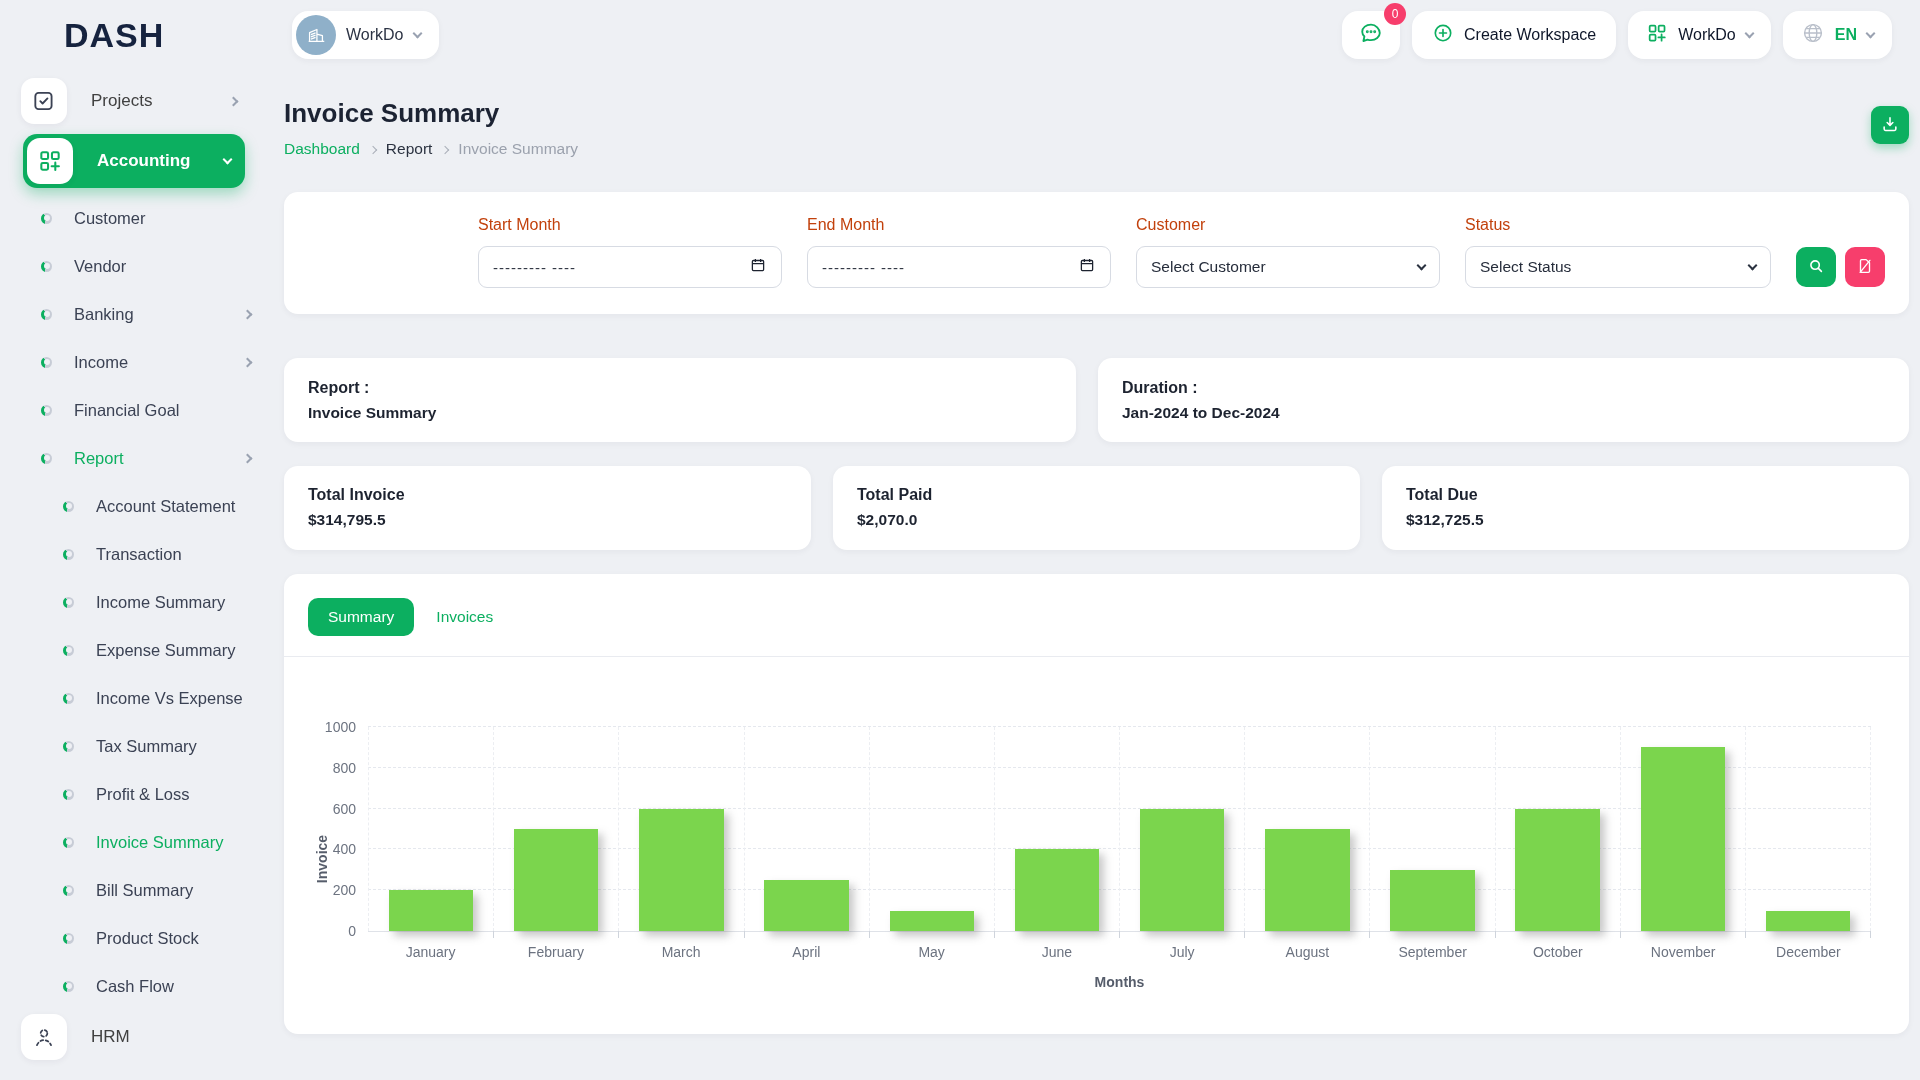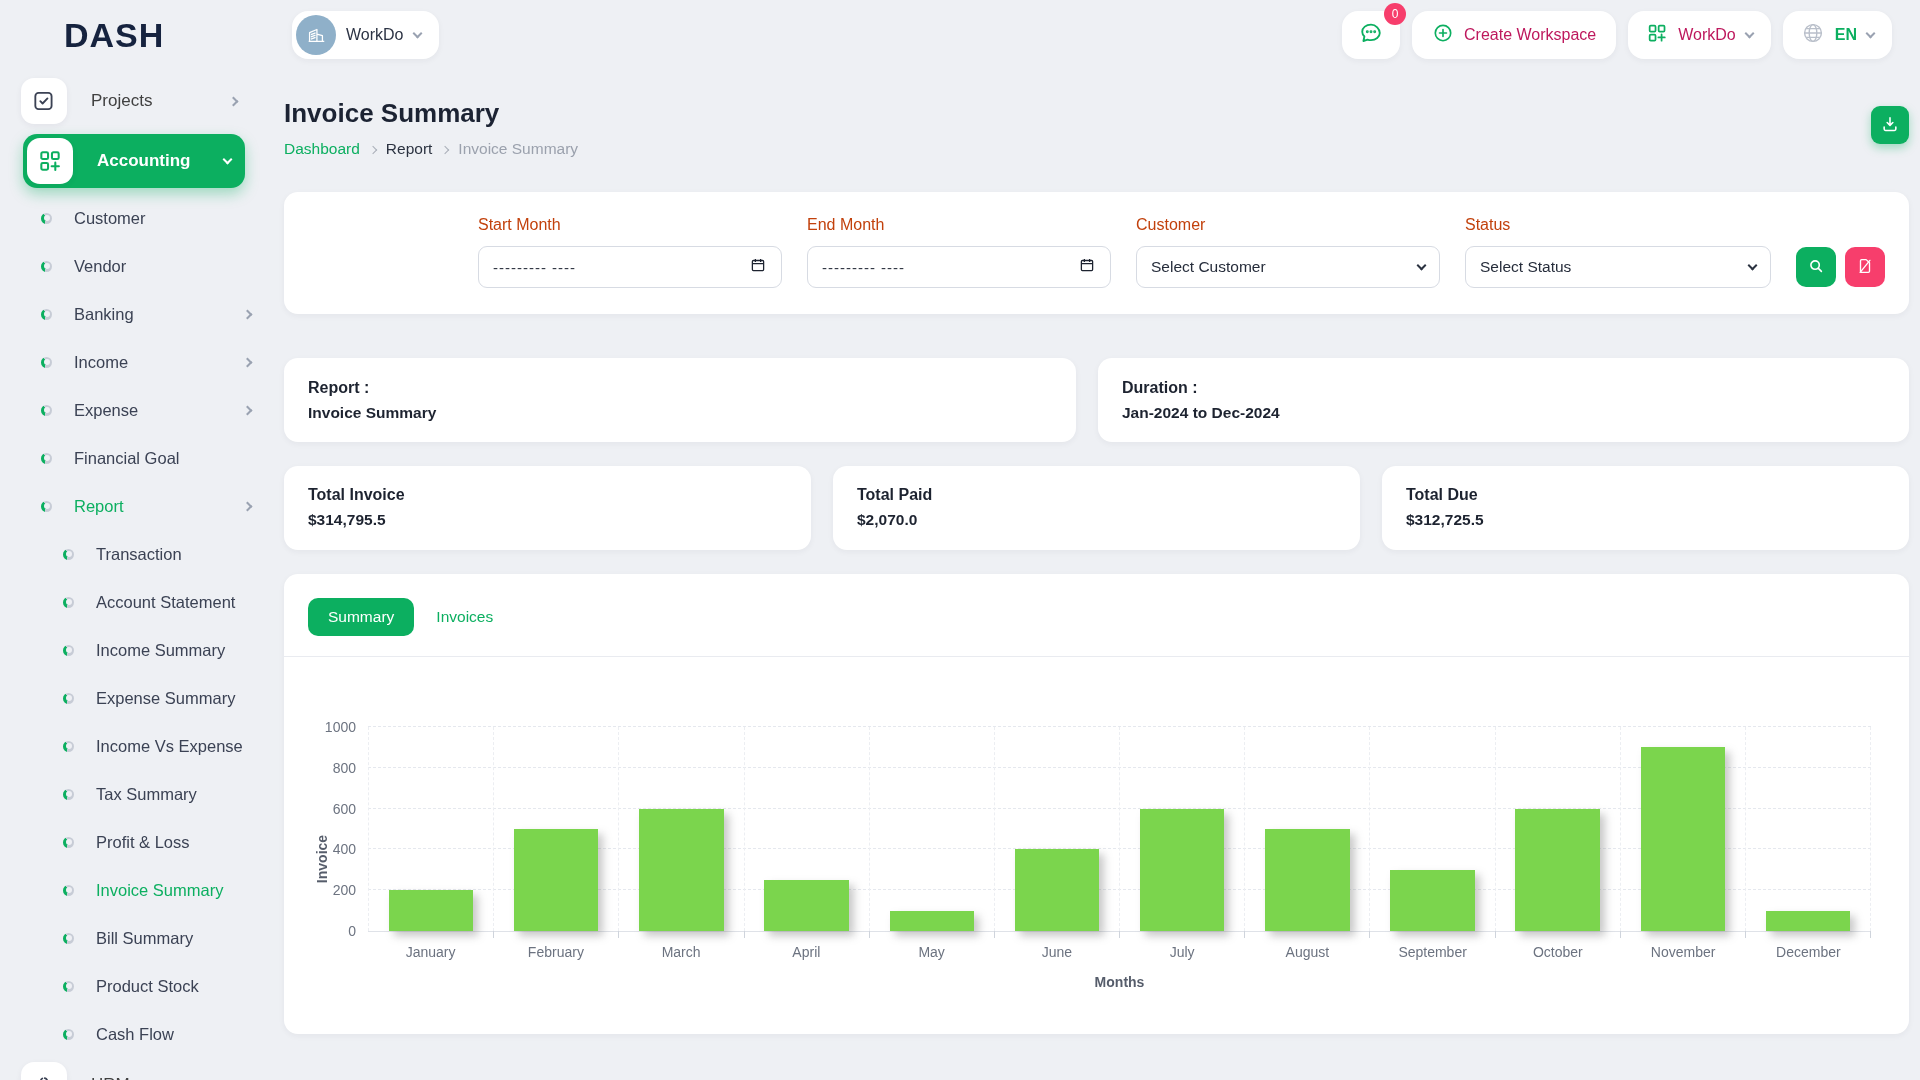--- a/index.html
+++ b/index.html
@@ -10,21 +10,21 @@
   .topbar { height:70px; display:flex; align-items:center; }
   .logo-wrap { width:265px; display:flex; align-items:center; padding-left:64px; }
   .logo { position:relative; font-weight:800; font-size:34px; letter-spacing:1px; color:#16233f; }
   .pill { background:#fff; border-radius:16px; display:flex; align-items:center; gap:10px; height:48px; padding:0 16px; box-shadow:0 2px 6px rgba(46,38,61,.05); cursor:pointer; }
   .ws-pill { margin-left:27px; padding:0 18px 0 4px; }
   .ws-avatar { width:40px; height:40px; border-radius:50%; background:#8fb0c9; display:flex; align-items:center; justify-content:center; }
   .ws-label { font-size:16px; color:#2c3344; }
   .topbar-right { margin-left:auto; margin-right:28px; display:flex; align-items:center; gap:12px; }
   .icon-pill { position:relative; width:58px; justify-content:center; padding:0; }
   .badge { position:absolute; top:-8px; right:-6px; min-width:22px; height:22px; border-radius:50%; background:#f73e6c; color:#fff; font-size:12px; display:flex; align-items:center; justify-content:center; }
-  .btn-text { font-size:16px; color:#be185d; }
+  .btn-text { font-size:16px; color:#0f172a; }
   .chev { width:7px; height:7px; border-right:2px solid #9aa2b1; border-bottom:2px solid #9aa2b1; display:inline-block; }
   .chev.right { transform:rotate(-45deg); }
   .chev.down  { transform:rotate(45deg); margin-top:-3px; }
   .chev.white { border-color:#fff; }
   .en-label { color:#0caf60; font-size:16px; font-weight:600; }
 
   
   .shell { display:flex; }
   .sidebar { width:265px; flex:0 0 265px; padding:4px 14px 0 17px; }
   .main { flex:1; padding:28px 28px 0 19px; }
@@ -212,39 +212,34 @@
         <span class="nav-label">Banking</span>
         <span class="chev nav-chev right"></span>
       </div>
       <div class="nav-item sub">
         <span class="bullet"></span>
         <span class="nav-label">Income</span>
         <span class="chev nav-chev right"></span>
       </div>
       <div class="nav-item sub">
         <span class="bullet"></span>
-        <span class="nav-label">Expense</span>
-        <span class="chev nav-chev right"></span>
-      </div>
-      <div class="nav-item sub">
-        <span class="bullet"></span>
         <span class="nav-label">Financial Goal</span>
       </div>
       <div class="nav-item sub subactive">
         <span class="bullet"></span>
         <span class="nav-label">Report</span>
         <span class="chev nav-chev right"></span>
       </div>
       <div class="nav-item sub2">
         <span class="bullet"></span>
+        <span class="nav-label">Account Statement</span>
+      </div>
+      <div class="nav-item sub2">
+        <span class="bullet"></span>
         <span class="nav-label">Transaction</span>
-      </div>
-      <div class="nav-item sub2">
-        <span class="bullet"></span>
-        <span class="nav-label">Account Statement</span>
       </div>
       <div class="nav-item sub2">
         <span class="bullet"></span>
         <span class="nav-label">Income Summary</span>
       </div>
       <div class="nav-item sub2">
         <span class="bullet"></span>
         <span class="nav-label">Expense Summary</span>
       </div>
       <div class="nav-item sub2">

